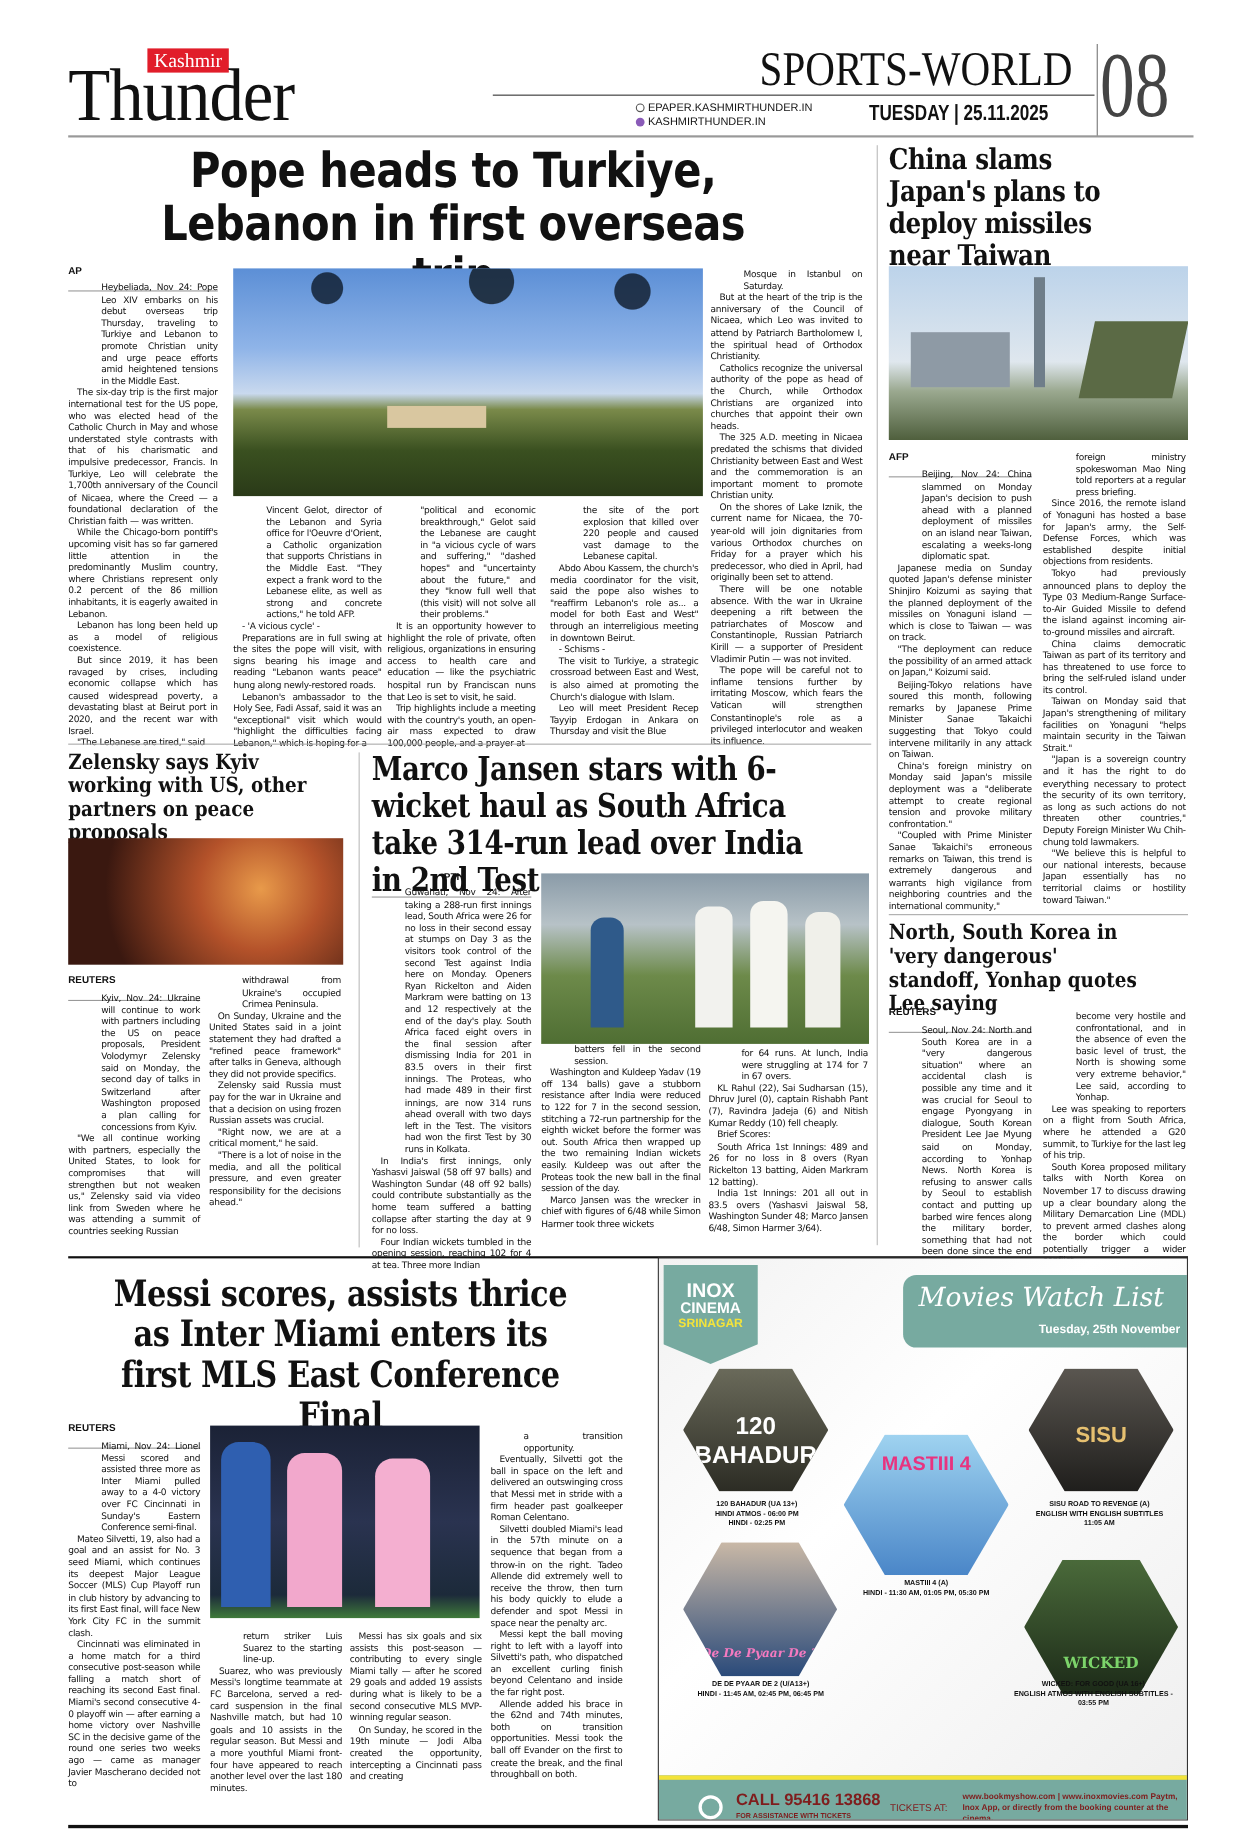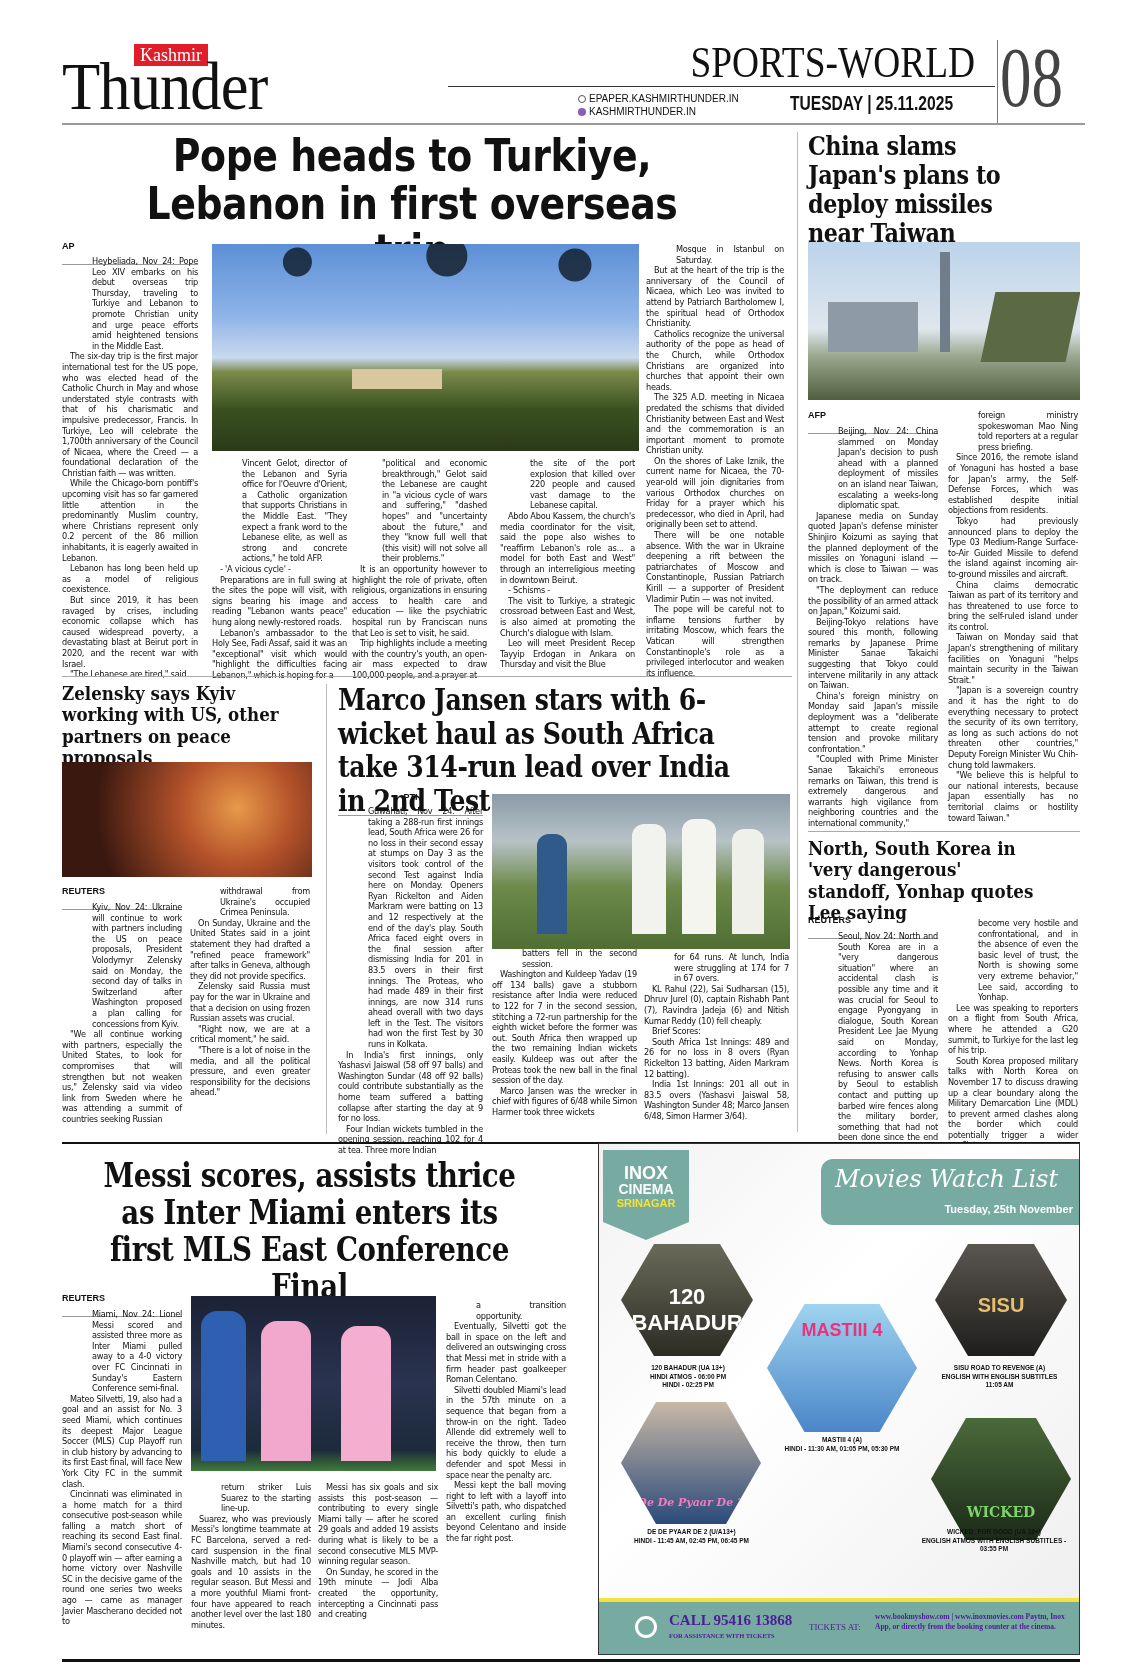--- a/index.html
+++ b/index.html
@@ -39,21 +39,21 @@
   .ad { left: 598px; top: 1143px; width: 482px; height: 512px; border: 1px solid #333; background: linear-gradient(135deg, #f2f2f2 0%, #ffffff 40%, #eeeeee 100%); overflow: hidden; }
   .inox-flag { position: absolute; left: 4px; top: 6px; width: 86px; height: 90px; background: #77aaa0; clip-path: polygon(0 0,100% 0,100% 80%,50% 100%,0 80%); color: #fff; font-family: "Liberation Sans", sans-serif; font-weight: bold; text-align: center; padding-top: 14px; }
   .inox-flag .l1 { font-size: 18px; line-height: 18px; }
   .inox-flag .l2 { font-size: 14px; line-height: 15px; }
   .inox-flag .l3 { font-size: 11px; line-height: 13px; color: #f3e33a; }
   .watch-banner { position: absolute; left: 222px; top: 15px; width: 262px; height: 66px; background: #77aaa0; border-radius: 12px 0 0 12px; color: #fff; }
   .watch-banner .t { position: absolute; left: 14px; top: 6px; font-family: "DejaVu Serif", serif; font-style: italic; font-size: 24px; }
   .watch-banner .d { position: absolute; right: 10px; top: 44px; font-family: "Liberation Sans", sans-serif; font-weight: bold; font-size: 11px; text-align: center; }
   .hex { position: absolute; clip-path: polygon(25% 0,75% 0,100% 50%,75% 100%,25% 100%,0 50%); }
   .movie-cap { position: absolute; font-family: "Liberation Sans", sans-serif; font-weight: bold; font-size: 6.5px; line-height: 8.5px; text-align: center; color: #111; }
-  .ad-footer { position: absolute; left: 0; bottom: 0; width: 100%; height: 56px; background: #77aaa0; border-top: 4px solid #f3e33a; color: #4c1d95; font-family: Liberation Serif, serif; }
+  .ad-footer { position: absolute; left: 0; bottom: 0; width: 100%; height: 40px; background: #77aaa0; border-top: 4px solid #f3e33a; color: #7f1d1d; font-family: Liberation Sans, sans-serif; }
   .ad-footer .wa { position: absolute; left: 36px; top: 14px; width: 22px; height: 22px; border: 3px solid #fff; border-radius: 50%; }
   .ad-footer .call { position: absolute; left: 70px; top: 10px; font-size: 15px; font-weight: bold; }
   .ad-footer .assist { position: absolute; left: 70px; top: 30px; font-size: 6.5px; font-weight: bold; }
   .ad-footer .tix { position: absolute; left: 210px; top: 20px; font-size: 9px; }
   .ad-footer .where { position: absolute; left: 276px; top: 10px; width: 200px; font-size: 7.5px; line-height: 10px; font-weight: bold; }
 </style>
 </head>
 <body>
 
 <div class="abs masthead-logo">
@@ -215,20 +215,21 @@
 </div>
 <div class="abs body-text" style="left:318px;top:1482px;width:120px;">
   <p>Messi has six goals and six assists this post-season — contributing to every single Miami tally — after he scored 29 goals and added 19 assists during what is likely to be a second consecutive MLS MVP-winning regular season.</p>
   <p>On Sunday, he scored in the 19th minute — Jodi Alba created the opportunity, intercepting a Cincinnati pass and creating</p>
 </div>
 <div class="abs body-text" style="left:446px;top:1300px;width:120px;">
   <p class="first">a transition opportunity.</p>
   <p>Eventually, Silvetti got the ball in space on the left and delivered an outswinging cross that Messi met in stride with a firm header past goalkeeper Roman Celentano.</p>
   <p>Silvetti doubled Miami's lead in the 57th minute on a sequence that began from a throw-in on the right. Tadeo Allende did extremely well to receive the throw, then turn his body quickly to elude a defender and spot Messi in space near the penalty arc.</p>
   <p>Messi kept the ball moving right to left with a layoff into Silvetti's path, who dispatched an excellent curling finish beyond Celentano and inside the far right post.</p>
+  <p>Allende added his brace in the 62nd and 74th minutes, both on transition opportunities. Messi took the ball off Evander on the first to create the break, and the final throughball on both.</p>
 </div>
 
 <div class="abs ad">
   <div class="inox-flag">
     <div class="l1">INOX</div>
     <div class="l2">CINEMA</div>
     <div class="l3">SRINAGAR</div>
   </div>
   <div class="watch-banner">
     <div class="t">Movies Watch List</div>

